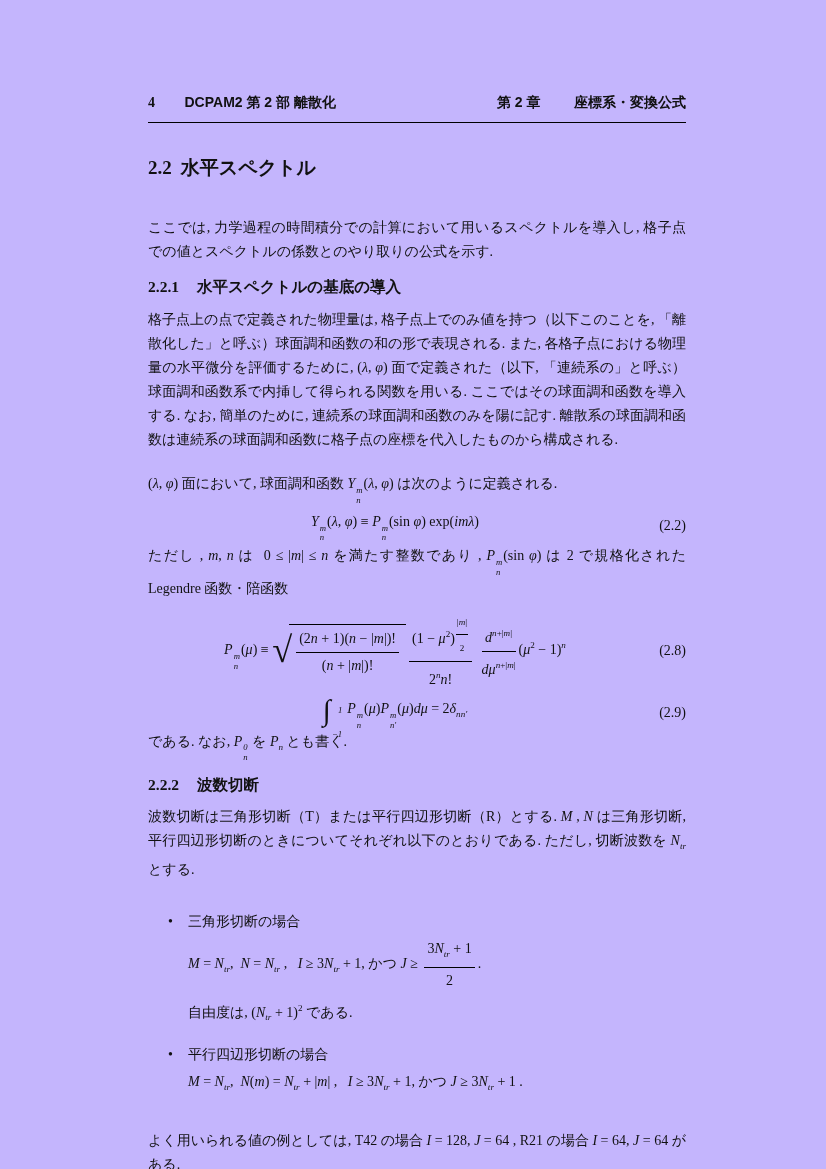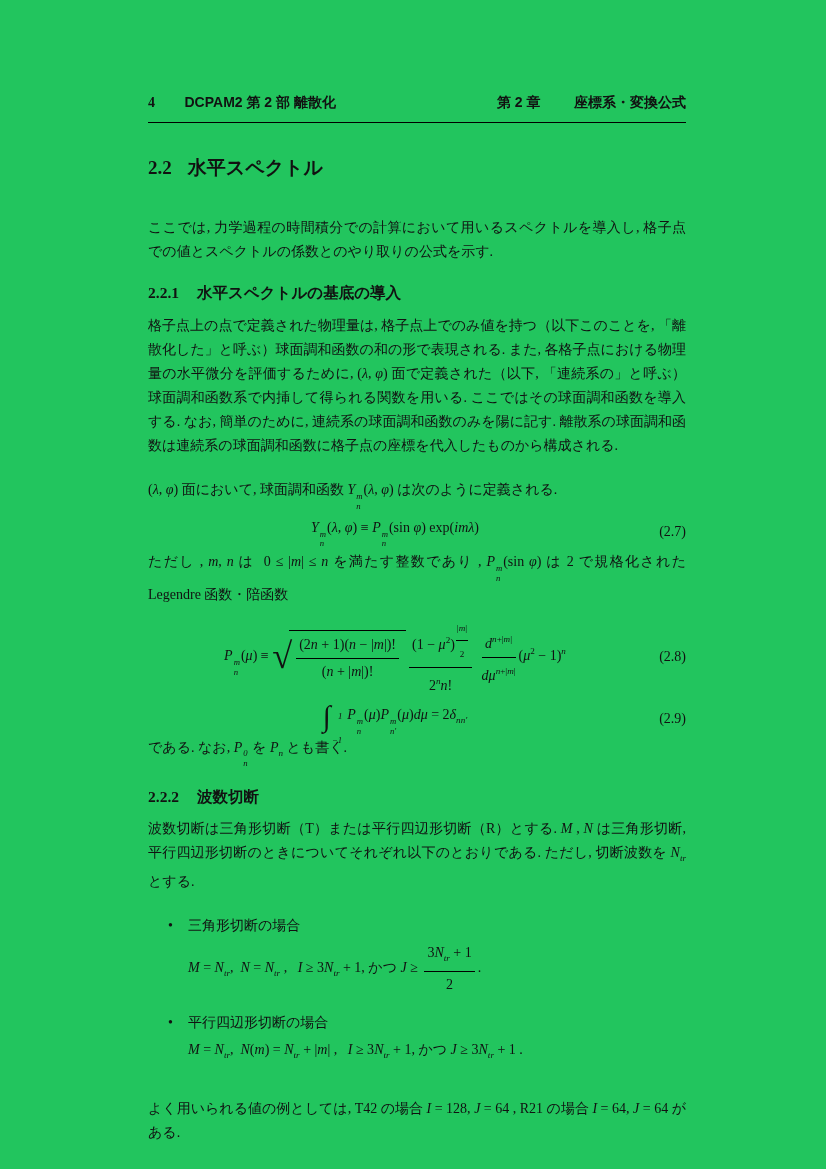--- a/index.html
+++ b/index.html
@@ -1,37 +1,37 @@
 <!DOCTYPE html>
 <html><head>
 <meta charset="utf-8">
 <style>
   html,body{margin:0;padding:0;background:#e8e8e8;}
   .page{
     position:relative;
     width:826px;height:1169px;
     margin:0 auto;
-    background:#22c55e;
+    background:#c4b5fd;
     box-sizing:border-box;
     padding:90px 140px 0 148px;
     display:flex;flex-direction:column;
     overflow:hidden;
     font-family:"Liberation Serif","DejaVu Serif",serif;
     font-size:14px;line-height:24px;color:#111;
   }
   
   .hdr{display:flex;justify-content:space-between;align-items:baseline;
        font-weight:bold;border-bottom:1.4px solid #000;padding-bottom:7px;}
   .hdr .pgnum{margin-right:26px;}
   .hdr .chap{margin-right:30px;}
   .hdr-right .gothic,.hdr-left .gothic{font-family:"Liberation Sans","DejaVu Sans",sans-serif;}
   
   .sec-title{margin-top:32px;font-size:19px;font-weight:bold;line-height:26px;}
-  .sec-title .num{margin-right:16px;}
-  .sub-title{margin-top:18px;font-size:15.5px;font-weight:bold;line-height:22px;}
+  .sec-title .num{margin-right:9px;}
+  .sub-title{margin-top:12px;font-size:15.5px;font-weight:bold;line-height:22px;}
   .sub-title .num{margin-right:18px;}
   .gothic{font-family:Liberation Mono, monospace;}
   
   p{margin:0;text-align:justify;}
   .intro{margin-top:34px;}
   .para1{margin-top:9px;font-family:Liberation Serif, serif;}
   .lead{margin-top:20px;}
   .tadashi{margin-top:2px;}
   .closing{}
   .para5{margin-top:8px;}
@@ -56,21 +56,21 @@
   
   .sqrt{display:inline-flex;align-items:center;vertical-align:middle;}
   .sqrt-sign{font-size:2.6em;line-height:0.8;margin-right:-3px;font-weight:400;}
   .sqrt-bar{display:inline-block;border-top:1.4px solid #000;padding:2px 4px 0;}
   
   .int{font-size:2.1em;line-height:0.75;vertical-align:middle;}
   .lim{display:inline-flex;flex-direction:column;justify-content:space-between;
        height:2.7em;font-size:0.62em;vertical-align:middle;margin:0 5px 0 1px;font-style:italic;}
   .lim .up{align-self:flex-start;margin-left:6px;}
   
-  .bullets{margin-top:20px;padding-left:26px;}
+  .bullets{margin-top:28px;padding-left:26px;}
   .bullet{position:relative;margin-top:14px;padding-left:14px;}
   .bullet:first-child{margin-top:0;}
   .bullet::before{content:"•";position:absolute;left:-6px;top:0;}
   .bullet .bline{margin-top:3px;}
 </style>
 </head>
 <body>
 
 <div class="page">
 
@@ -103,21 +103,21 @@
       </span>(<i>λ</i>, <i>φ</i>) は次のように定義される.</p>
 
   <div class="eq eq27">
     <span class="eq-body"><i>Y</i><span class="ss">
           <span>m</span>
           <span>n</span>
         </span>(<i>λ</i>, <i>φ</i>) ≡ <i>P</i><span class="ss">
           <span>m</span>
           <span>n</span>
         </span>(sin <i>φ</i>) exp(<i>imλ</i>)</span>
-    <span class="eq-no">(2.7)</span>
+    <span class="eq-no">(2.2)</span>
   </div>
 
   <p class="tadashi">ただし , <i>m</i>, <i>n</i> は&nbsp; 0 ≤ |<i>m</i>| ≤ <i>n</i> を満たす整数であり , <i>P</i><span class="ss">
         <span>m</span>
         <span>n</span>
       </span>(sin <i>φ</i>) は 2 で規格化された Legendre 函数・陪函数</p>
 
   <div class="eq eq28">
     <span class="eq-body"><i>P</i><span class="ss">
           <span>m</span>
@@ -151,20 +151,21 @@
   <div class="sub-title">
     <span class="num">2.2.2</span><span class="gothic">波数切断</span>
   </div>
 
   <p class="para5">波数切断は三角形切断（T）または平行四辺形切断（R）とする. <i>M</i> , <i>N</i> は三角形切断, 平行四辺形切断のときについてそれぞれ以下のとおりである. ただし, 切断波数を <i>N</i><sub><i>tr</i></sub> とする.</p>
 
   <div class="bullets">
     <div class="bullet">
       <div>三角形切断の場合</div>
       <div class="bline"><i>M</i> = <i>N</i><sub><i>tr</i></sub>,&nbsp; <i>N</i> = <i>N</i><sub><i>tr</i></sub> ,&nbsp;&nbsp; <i>I</i> ≥ 3<i>N</i><sub><i>tr</i></sub> + 1, かつ <i>J</i> ≥ <span class="frac"><span class="num">3<i>N</i><sub><i>tr</i></sub> + 1</span><span class="den">2</span></span>.</div>
+      <div class="bline">自由度は, (<i>N</i><sub><i>tr</i></sub> + 1)<sup>2</sup> である.</div>
     </div>
     <div class="bullet">
       <div>平行四辺形切断の場合</div>
       <div class="bline"><i>M</i> = <i>N</i><sub><i>tr</i></sub>,&nbsp; <i>N</i>(<i>m</i>) = <i>N</i><sub><i>tr</i></sub> + |<i>m</i>| ,&nbsp;&nbsp; <i>I</i> ≥ 3<i>N</i><sub><i>tr</i></sub> + 1, かつ <i>J</i> ≥ 3<i>N</i><sub><i>tr</i></sub> + 1 .</div>
     </div>
   </div>
 
   <p class="example">よく用いられる値の例としては, T42 の場合 <i>I</i> = 128, <i>J</i> = 64 , R21 の場合 <i>I</i> = 64, <i>J</i> = 64 がある.</p>
 
 </div>

